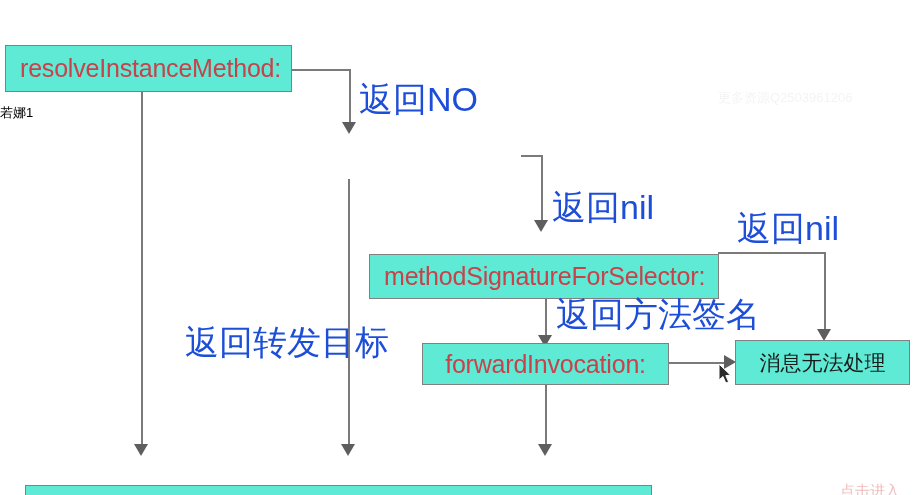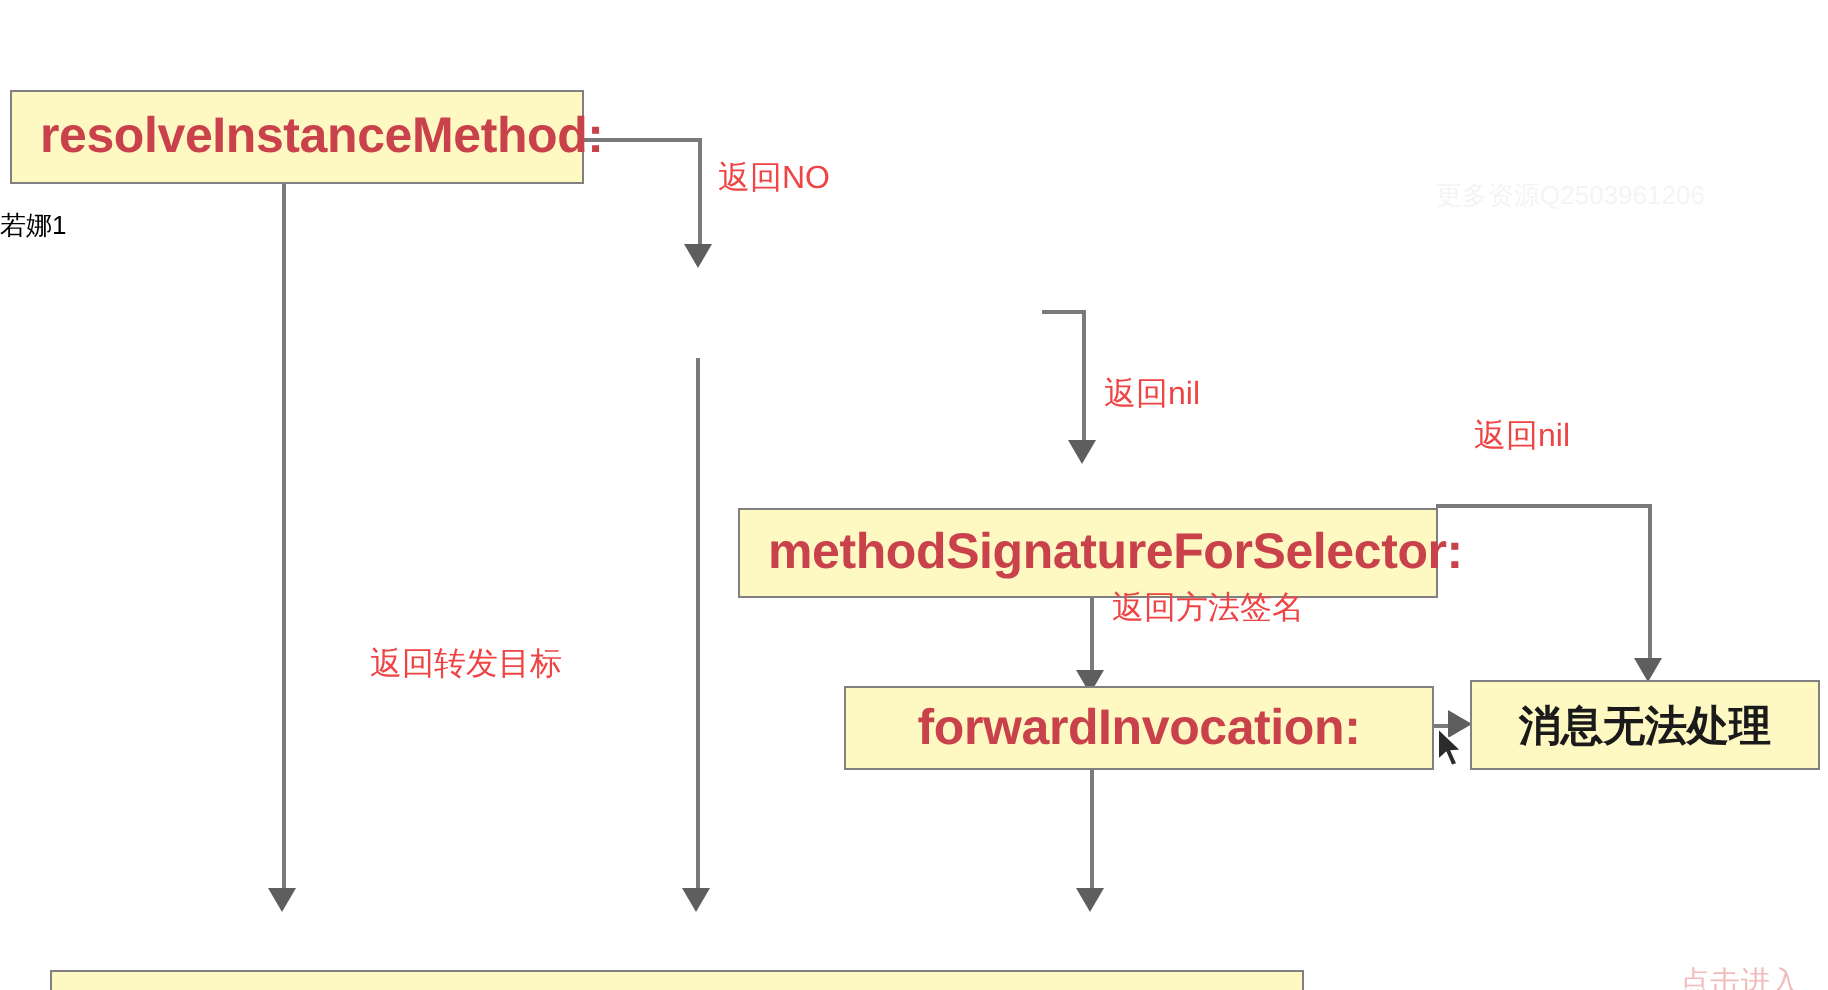--- a/index.html
+++ b/index.html
@@ -14,44 +14,43 @@
     position: relative;
     width: 914px;
     height: 495px;
     background: #ffffff;
     overflow: hidden;
   }
   .node {
     position: absolute;
     box-sizing: border-box;
     border: 1px solid #808080;
-    background: #fef9c3;
+    background: #5eead4;
     display: flex;
     align-items: center;
     justify-content: center;
     white-space: nowrap;
-    font-weight: bold;
   }
   .node-code {
     color: #c9414b;
     font-size: 25px;
     letter-spacing: -0.2px;
   }
   .node-code.align-left {
     justify-content: flex-start;
     padding-left: 14px;
   }
   .node-cn {
     color: #1a1a1a;
     font-size: 21px;
   }
   .edge-label {
     position: absolute;
-    color: #ef4444;
-    font-size: 16px;
+    color: #1d4ed8;
+    font-size: 34px;
     white-space: nowrap;
     line-height: 1;
   }
   .ln {
     position: absolute;
     background: #7a7a7a;
   }
   .ln-h { height: 2px; }
   .ln-v { width: 2px; }
   .arrow-down, .arrow-right {
@@ -127,21 +126,21 @@
 
   <div class="node node-code align-left" style="left:5px; top:45px; width:287px; height:47px;">
     <span>resolveInstanceMethod:</span>
   </div>
 
 
   <div class="node node-code align-left" style="left:369px; top:230px; width:350px; height:45px;margin-top:24px;">
     <span>methodSignatureForSelector:</span>
   </div>
 
-  <div class="node node-code" style="left:422px; top:343px; width:295px; height:42px;">
+  <div class="node node-code" style="left:422px; top:343px; width:247px; height:42px;">
     <span>forwardInvocation:</span>
   </div>
 
   <div class="node node-cn" style="left:735px; top:340px; width:175px; height:45px;">
     <span>消息无法处理</span>
   </div>
 
   <div class="node node-cn" style="left:25px; top:449px; width:627px; height:46px;margin-top:36px;">
     <span>消息已处理</span>
   </div>

